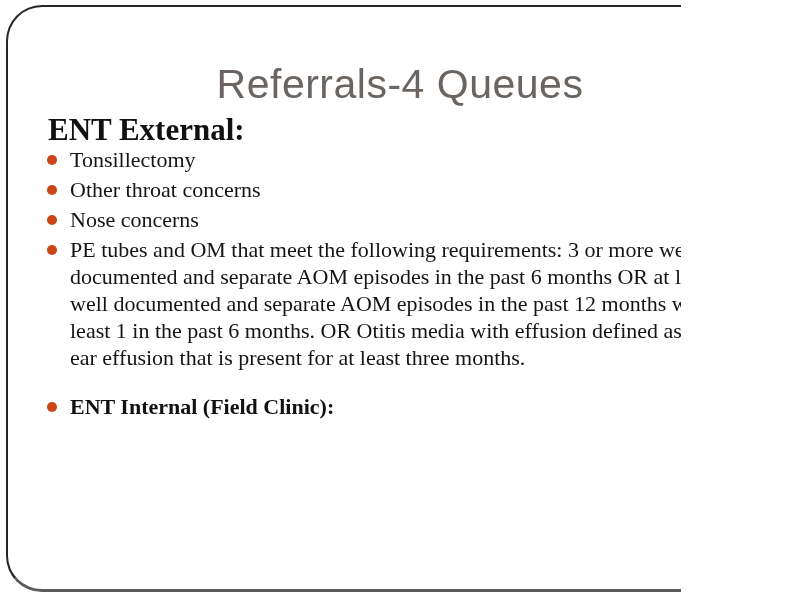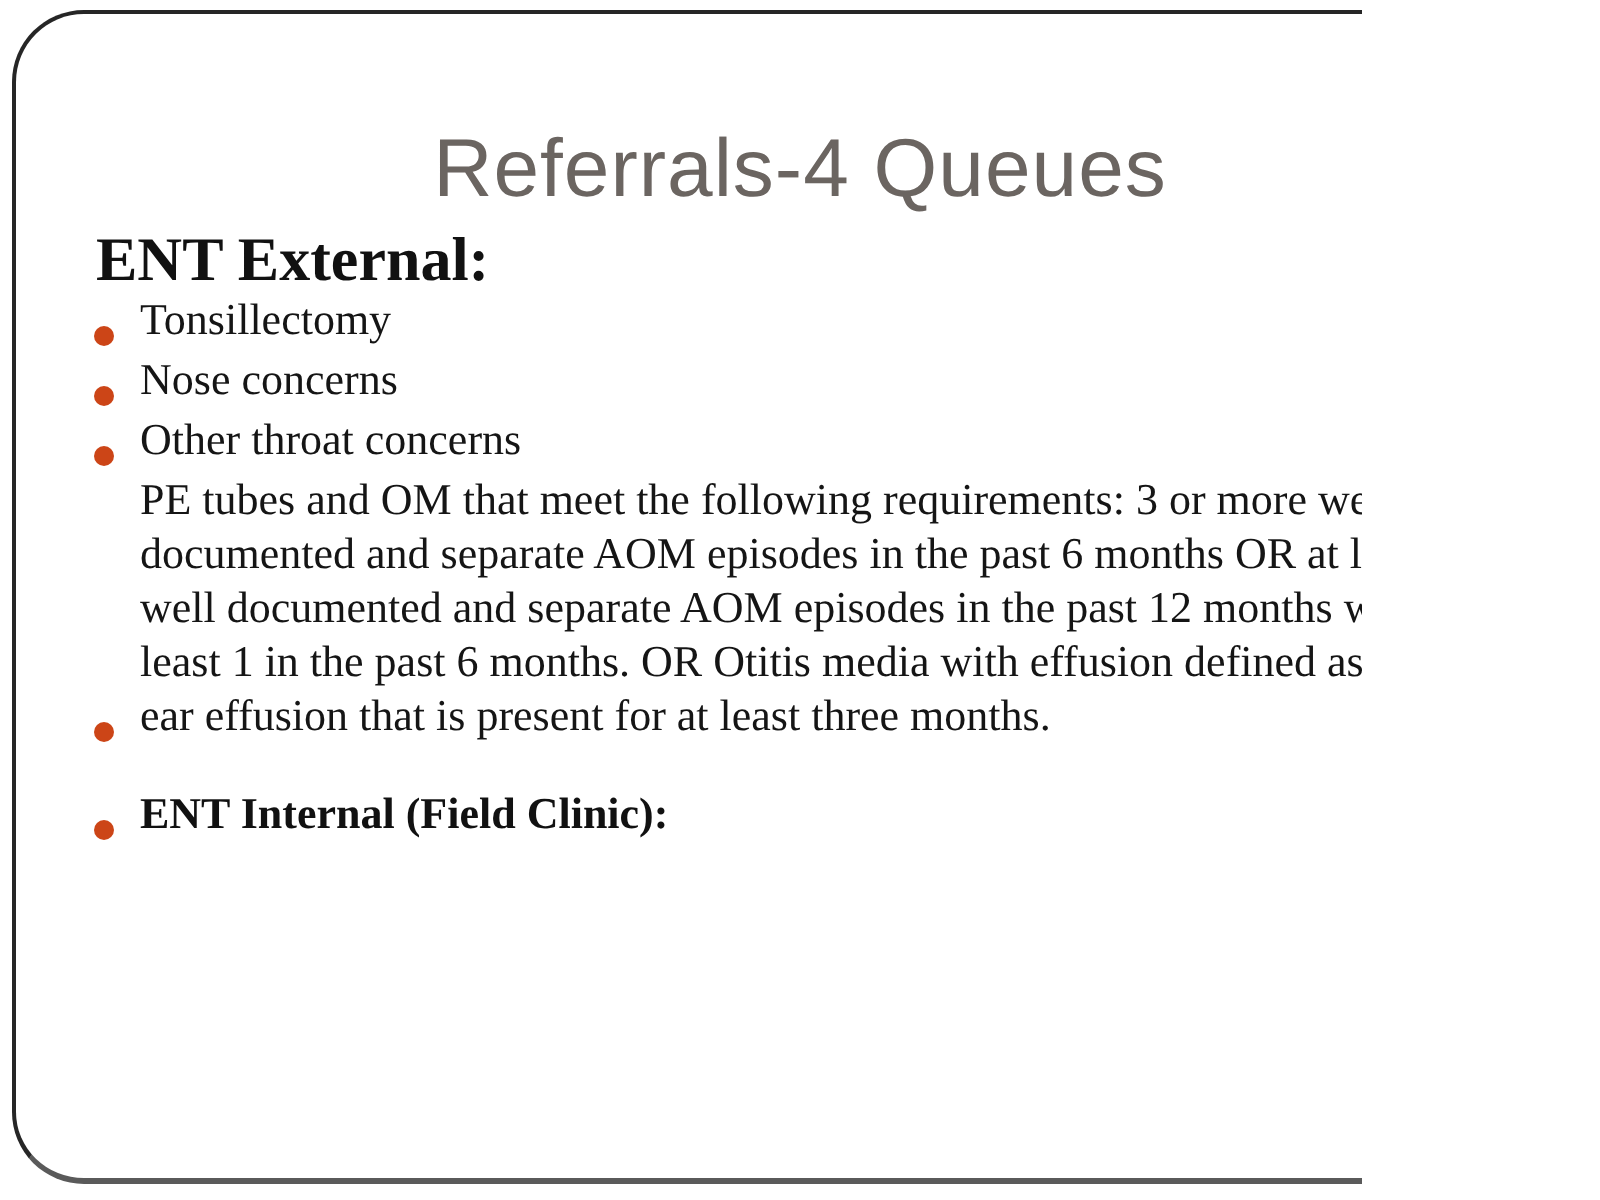--- a/index.html
+++ b/index.html
@@ -57,21 +57,21 @@
   ul.bullets {
     list-style: none;
     margin: 0;
     padding: 0;
   }
   ul.bullets.second {
     margin-top: 22px;
   }
   ul.bullets li {
     display: flex;
-    align-items: flex-end;
+    align-items: flex-start;
     margin: 0 0 3px 0;
     font-size: 22px;
     line-height: 27px;
   }
   ul.bullets li .dot {
     flex: 0 0 auto;
     width: 10px;
     height: 10px;
     border-radius: 50%;
     background: #cc4517;
@@ -97,25 +97,25 @@
 
     <p class="section-heading">ENT External:</p>
 
     <ul class="bullets">
       <li>
         <span class="dot"></span>
         <span class="btext">Tonsillectomy</span>
       </li>
       <li>
         <span class="dot"></span>
-        <span class="btext">Nose concerns</span>
+        <span class="btext">Other throat concerns</span>
       </li>
       <li>
         <span class="dot"></span>
-        <span class="btext">Other throat concerns</span>
+        <span class="btext">Nose concerns</span>
       </li>
       <li>
         <span class="dot"></span>
         <span class="btext">PE tubes and OM that meet the following requirements: 3 or more well documented and separate AOM episodes in the past 6 months OR at least 4 well documented and separate AOM episodes in the past 12 months with at least 1 in the past 6 months. OR Otitis media with effusion defined as middle ear effusion that is present for at least three months.</span>
       </li>
     </ul>
 
     <ul class="bullets second">
       <li class="bold">
         <span class="dot"></span>

